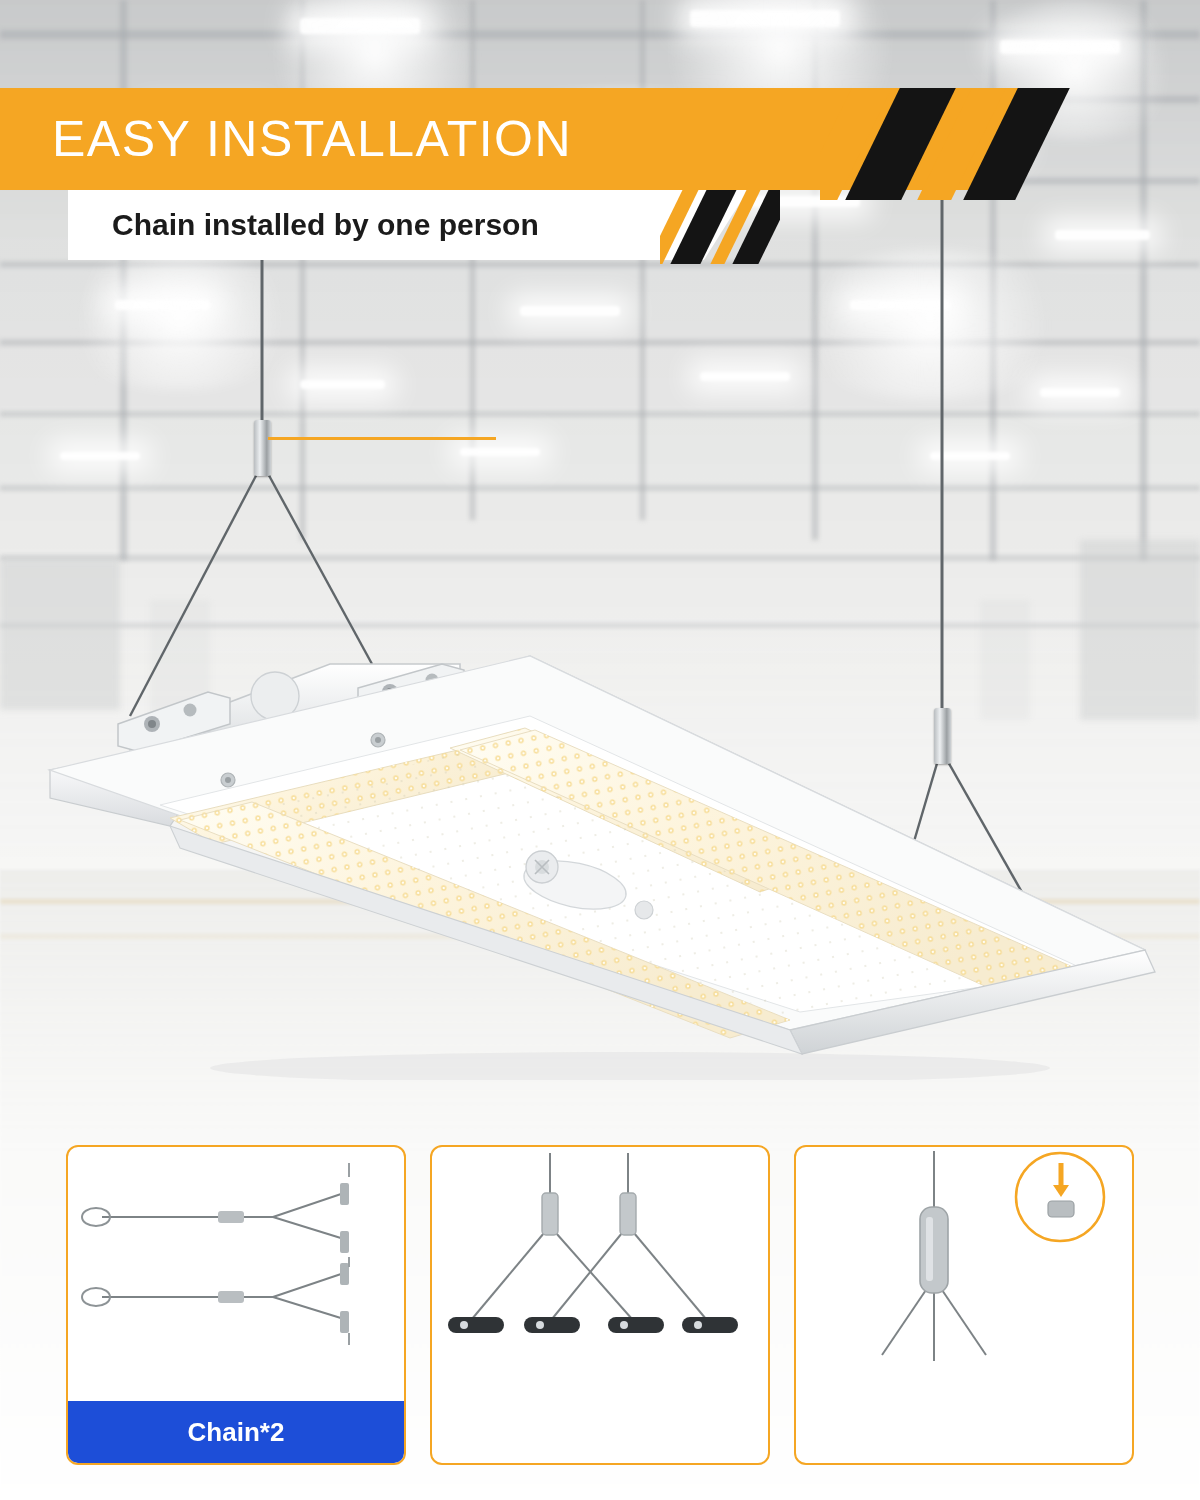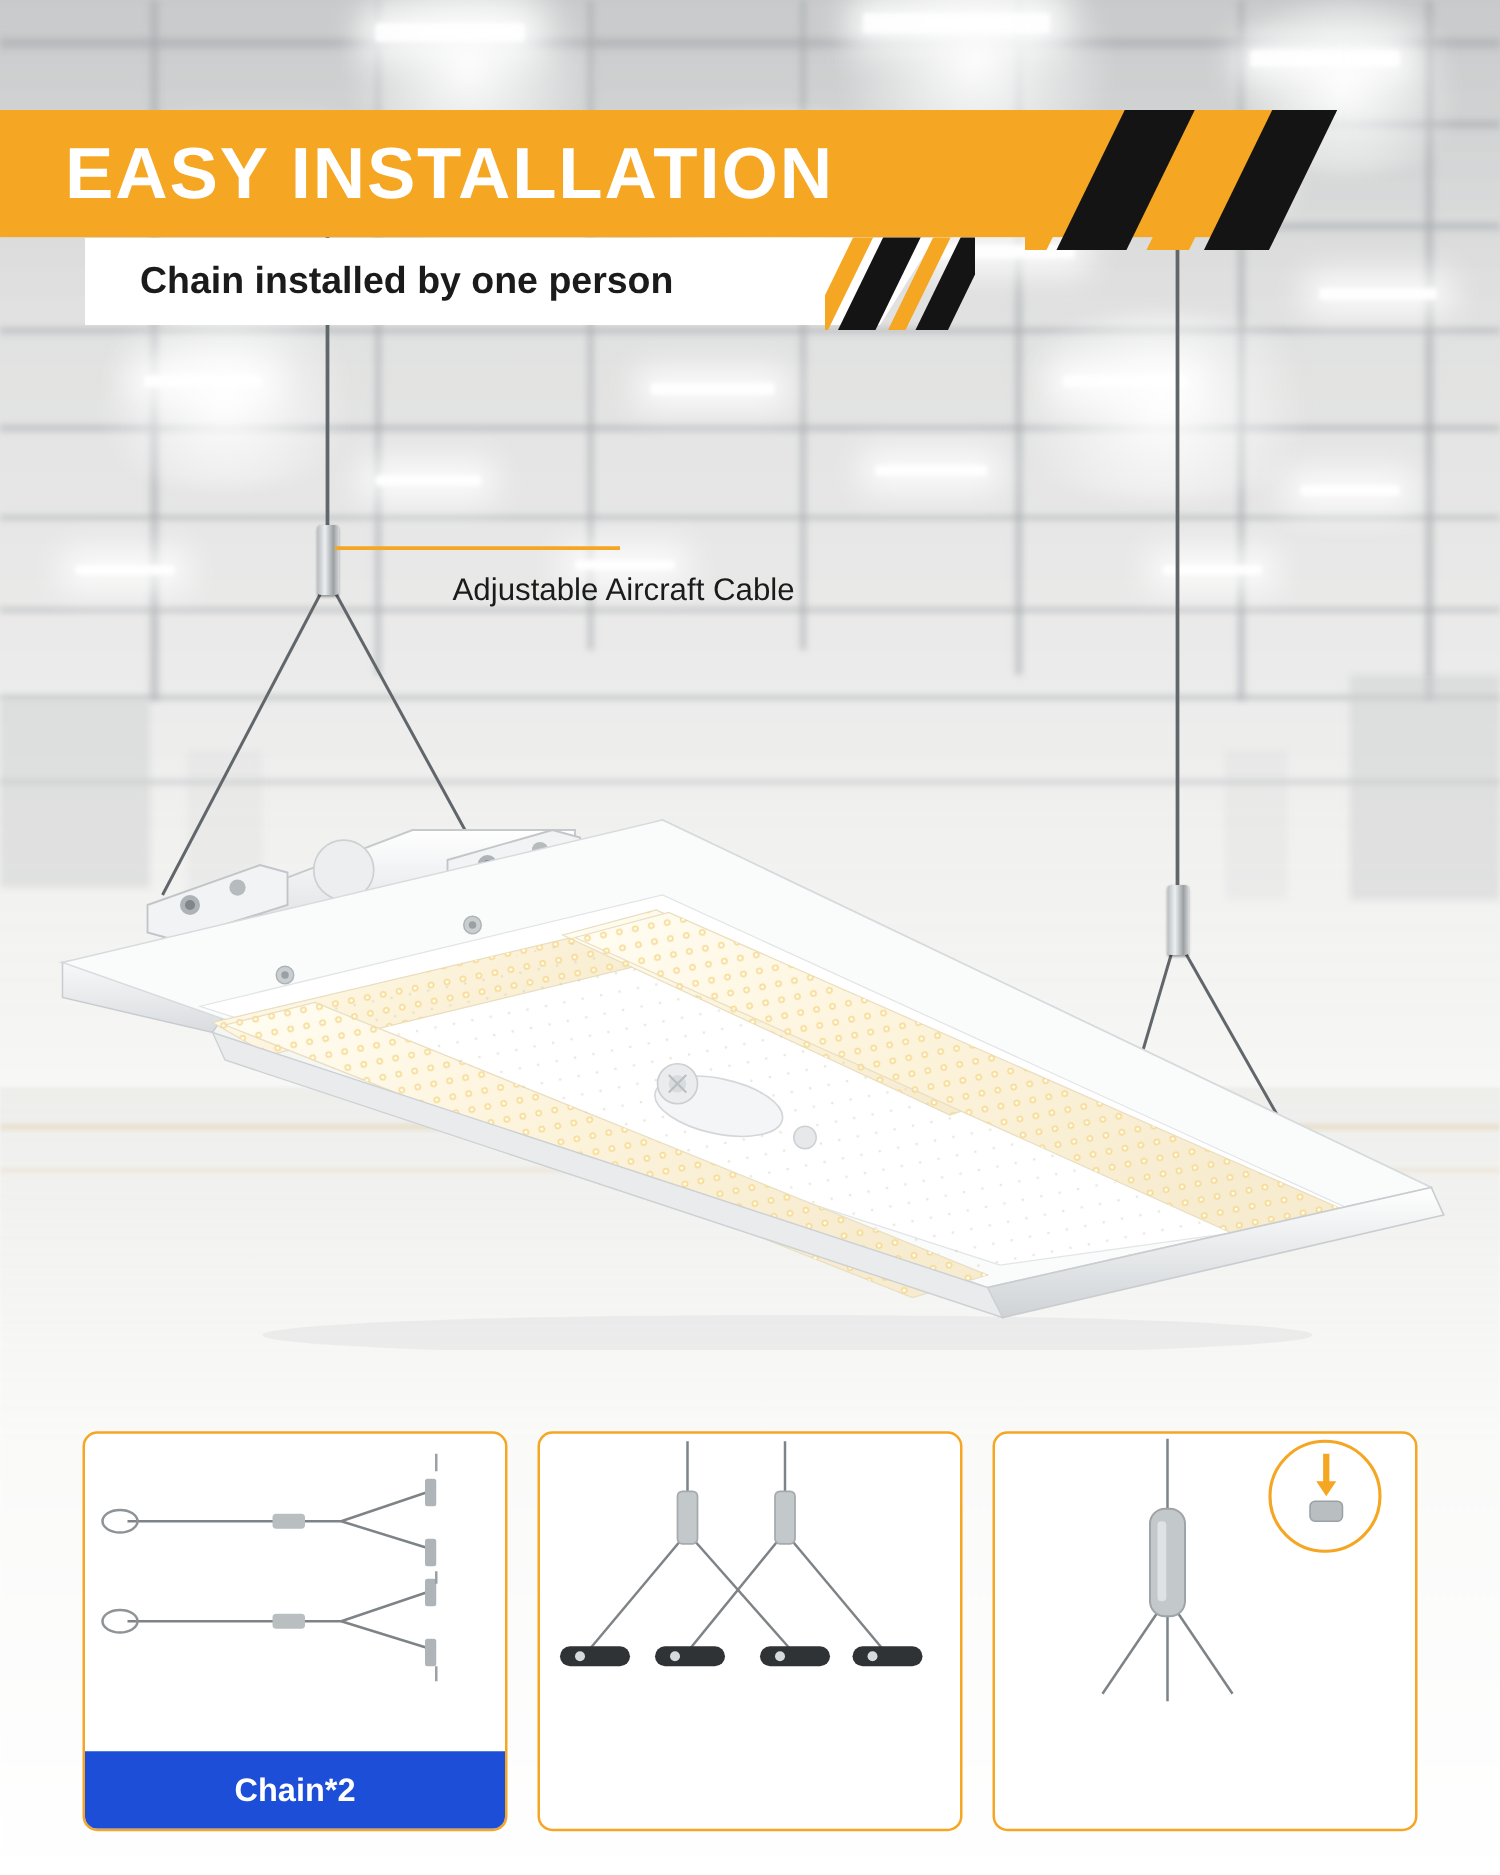--- a/index.html
+++ b/index.html
@@ -68,21 +68,21 @@
     position: absolute; left: 0; top: 88px; width: 1065px; height: 102px;
     z-index: 6;
   }
   .banner-bg {
     position: absolute; inset: 0;
     background: #F5A623;
     clip-path: polygon(0 0, 100% 0, calc(100% - 62px) 100%, 0 100%);
   }
   .banner-title {
     position: absolute; left: 52px; top: 50%; transform: translateY(-50%);
-    font-size: 58px; font-weight: bold; color: #ffffff;
+    font-size: 50px; font-weight: normal; color: #ffffff;
     letter-spacing: 1.5px; white-space: nowrap;
     font-family: "Liberation Sans", sans-serif;
   }
   .stripes {
     position: absolute; left: 820px; top: 88px; width: 250px; height: 112px; z-index: 7;
     overflow: hidden;
   }
   .stripe {
     position: absolute; top: -28px; height: 170px; width: 40px;
     background: #141414;
@@ -248,21 +248,20 @@
     <path d="M942 160 L942 712" stroke="#60666a" stroke-width="3" fill="none"></path>
 
     <path d="M938 760 L905 872" stroke="#60666a" stroke-width="2.4" fill="none"></path>
     <path d="M947 760 L1032 910" stroke="#60666a" stroke-width="2.4" fill="none"></path>
   </svg>
 
   <div class="turnbuckle" style="left:254px; top:420px; width:17px; height:56px;"></div>
   <div class="turnbuckle" style="left:934px; top:708px; width:17px; height:56px;"></div>
 
   <div class="callout-line"></div>
-  <div class="callout-label">Adjustable Aircraft Cable</div>
 
   <div class="fixture">
     <svg width="1160" height="460" viewBox="0 0 1160 460">
       <defs>
         <linearGradient id="topFace" x1="0" y1="0" x2="1" y2="1">
           <stop offset="0%" stop-color="#ffffff"></stop>
           <stop offset="60%" stop-color="#f3f4f5"></stop>
           <stop offset="100%" stop-color="#e3e5e7"></stop>
         </linearGradient>
         <linearGradient id="ledPanel" x1="0" y1="0" x2="1" y2="0.4">

